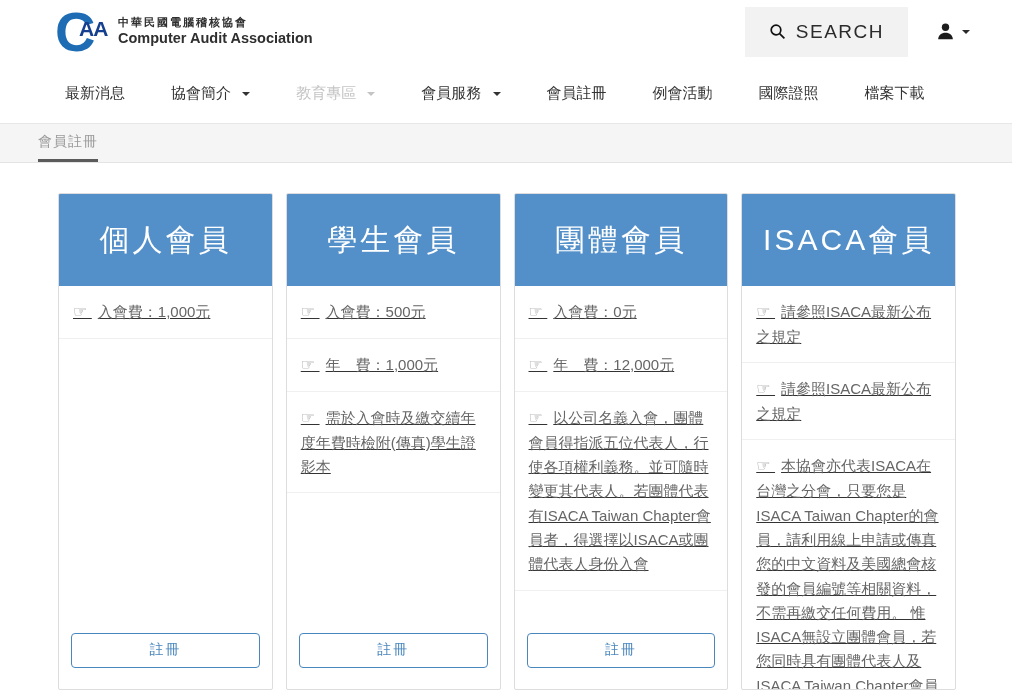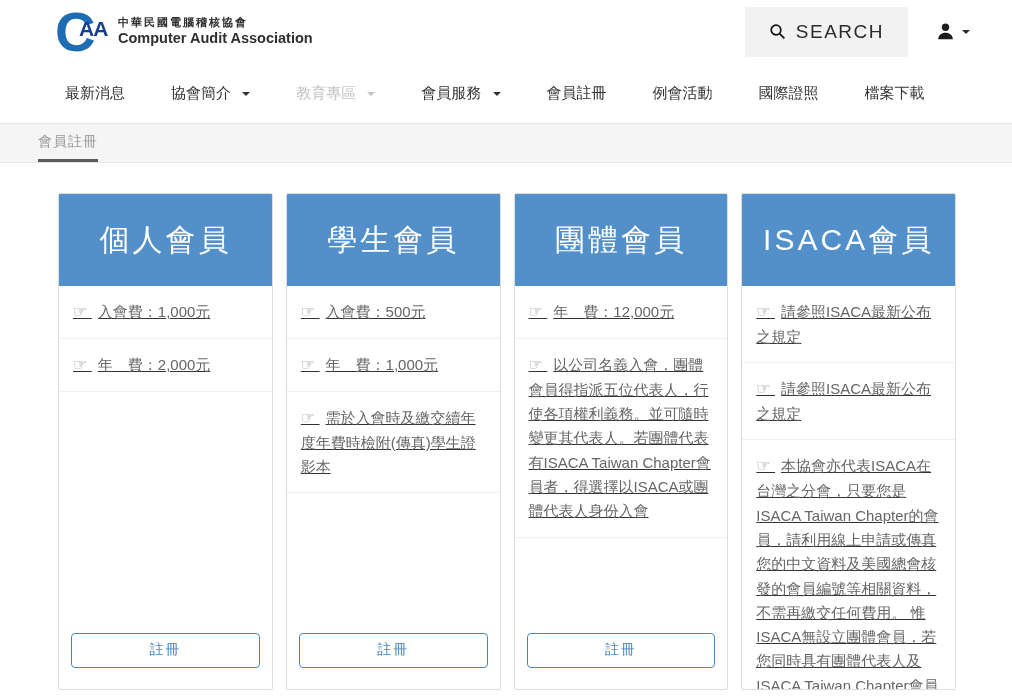--- a/index.html
+++ b/index.html
@@ -161,23 +161,20 @@
   </div>
 
   <main class="cards-wrap">
     <div class="cards" id="cards">
         <section class="card">
     <div class="card-header">個人會員</div>
     <ul class="card-list">
             <li class="card-item">
     <span class="point">☞ </span><span class="item-text">入會費：1,000元</span>
   </li>
-            <li class="card-item">
-    <span class="point">☞ </span><span class="item-text">年　費：2,000元</span>
-  </li>
           </ul>
     <div class="card-footer">
       <button class="register-btn">註冊</button>
     </div>
   </section>
         <section class="card">
     <div class="card-header">學生會員</div>
     <ul class="card-list">
             <li class="card-item">
     <span class="point">☞ </span><span class="item-text">入會費：500元</span>
@@ -190,20 +187,23 @@
   </li>
           </ul>
     <div class="card-footer">
       <button class="register-btn">註冊</button>
     </div>
   </section>
         <section class="card">
     <div class="card-header">團體會員</div>
     <ul class="card-list">
             <li class="card-item">
+    <span class="point">☞ </span><span class="item-text">入會費：0元</span>
+  </li>
+            <li class="card-item">
     <span class="point">☞ </span><span class="item-text">年　費：12,000元</span>
   </li>
             <li class="card-item">
     <span class="point">☞ </span><span class="item-text">以公司名義入會，團體會員得指派五位代表人，行使各項權利義務。並可隨時變更其代表人。若團體代表有ISACA Taiwan Chapter會員者，得選擇以ISACA或團體代表人身份入會</span>
   </li>
           </ul>
     <div class="card-footer">
       <button class="register-btn">註冊</button>
     </div>
   </section>

